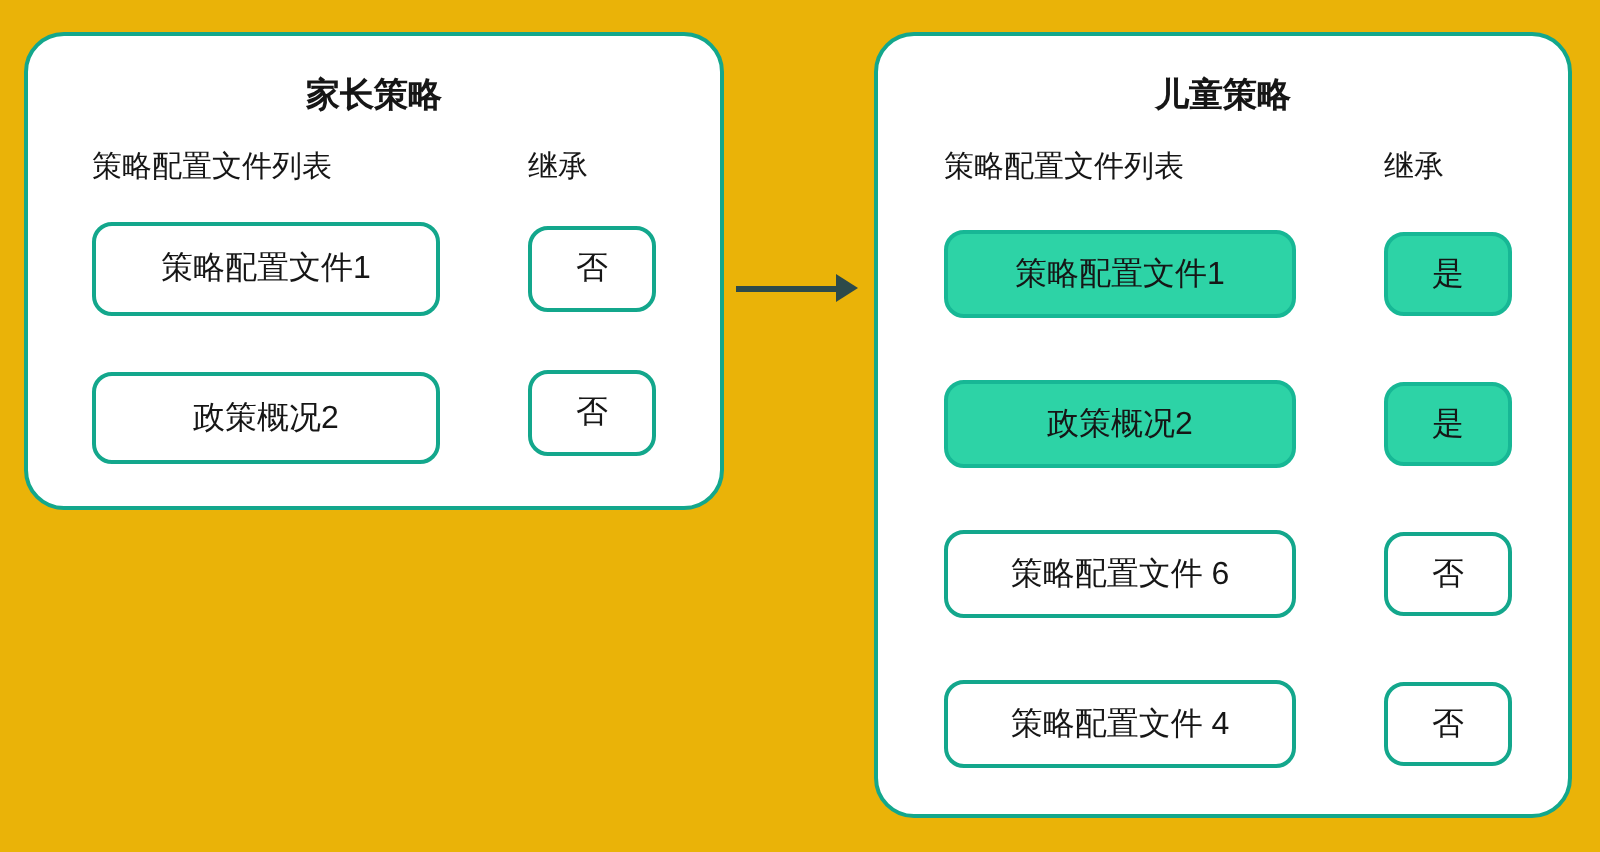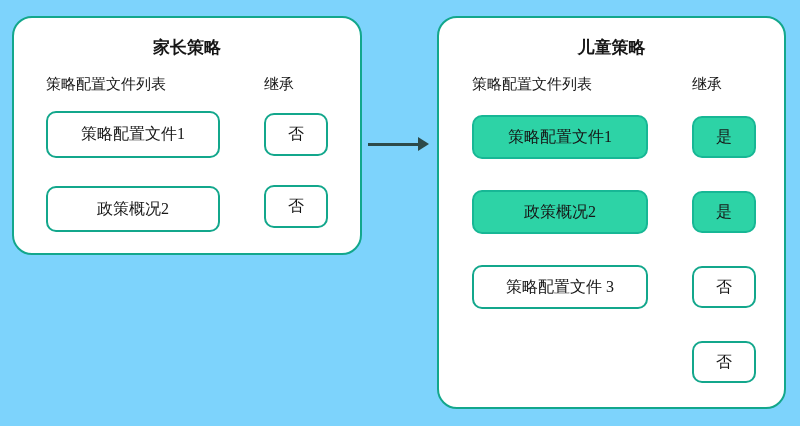--- a/index.html
+++ b/index.html
@@ -11,23 +11,22 @@
   }
   html,body{margin:0;padding:0;background:#ffffff;}
   body{
     font-family:"Liberation Sans","DejaVu Sans",sans-serif;
     color:var(--text);
   }
   .canvas{
     position:relative;
     width:800px;
     height:426px;
-    background:#7dd3fc;
+    background:#eab308;
     overflow:hidden;
-    font-family:Liberation Serif, serif;
   }
   .panel{
     position:absolute;
     box-sizing:border-box;
     background:#ffffff;
     border:2px solid var(--outline);
     border-radius:20px;
   }
   .panel.parent{left:12px;top:16px;width:350px;height:239px;}
   .panel.child{left:437px;top:16px;width:349px;height:393px;}
@@ -129,19 +128,20 @@
     <h2 class="panel-title">儿童策略</h2>
     <div class="col-header hdr-profiles">策略配置文件列表</div>
     <div class="col-header hdr-inherit">继承</div>
 
     <div class="pill profile hl r0">策略配置文件1</div>
     <div class="pill badge hl r0">是</div>
 
     <div class="pill profile hl r1">政策概况2</div>
     <div class="pill badge hl r1">是</div>
 
-    <div class="pill profile r2">策略配置文件 3</div>
+    <div class="pill profile r2">策略配置文件 6</div>
     <div class="pill badge r2">否</div>
 
+    <div class="pill profile r3">策略配置文件 4</div>
     <div class="pill badge r3">否</div>
   </section>
 
 </div>
 
 </body></html>

